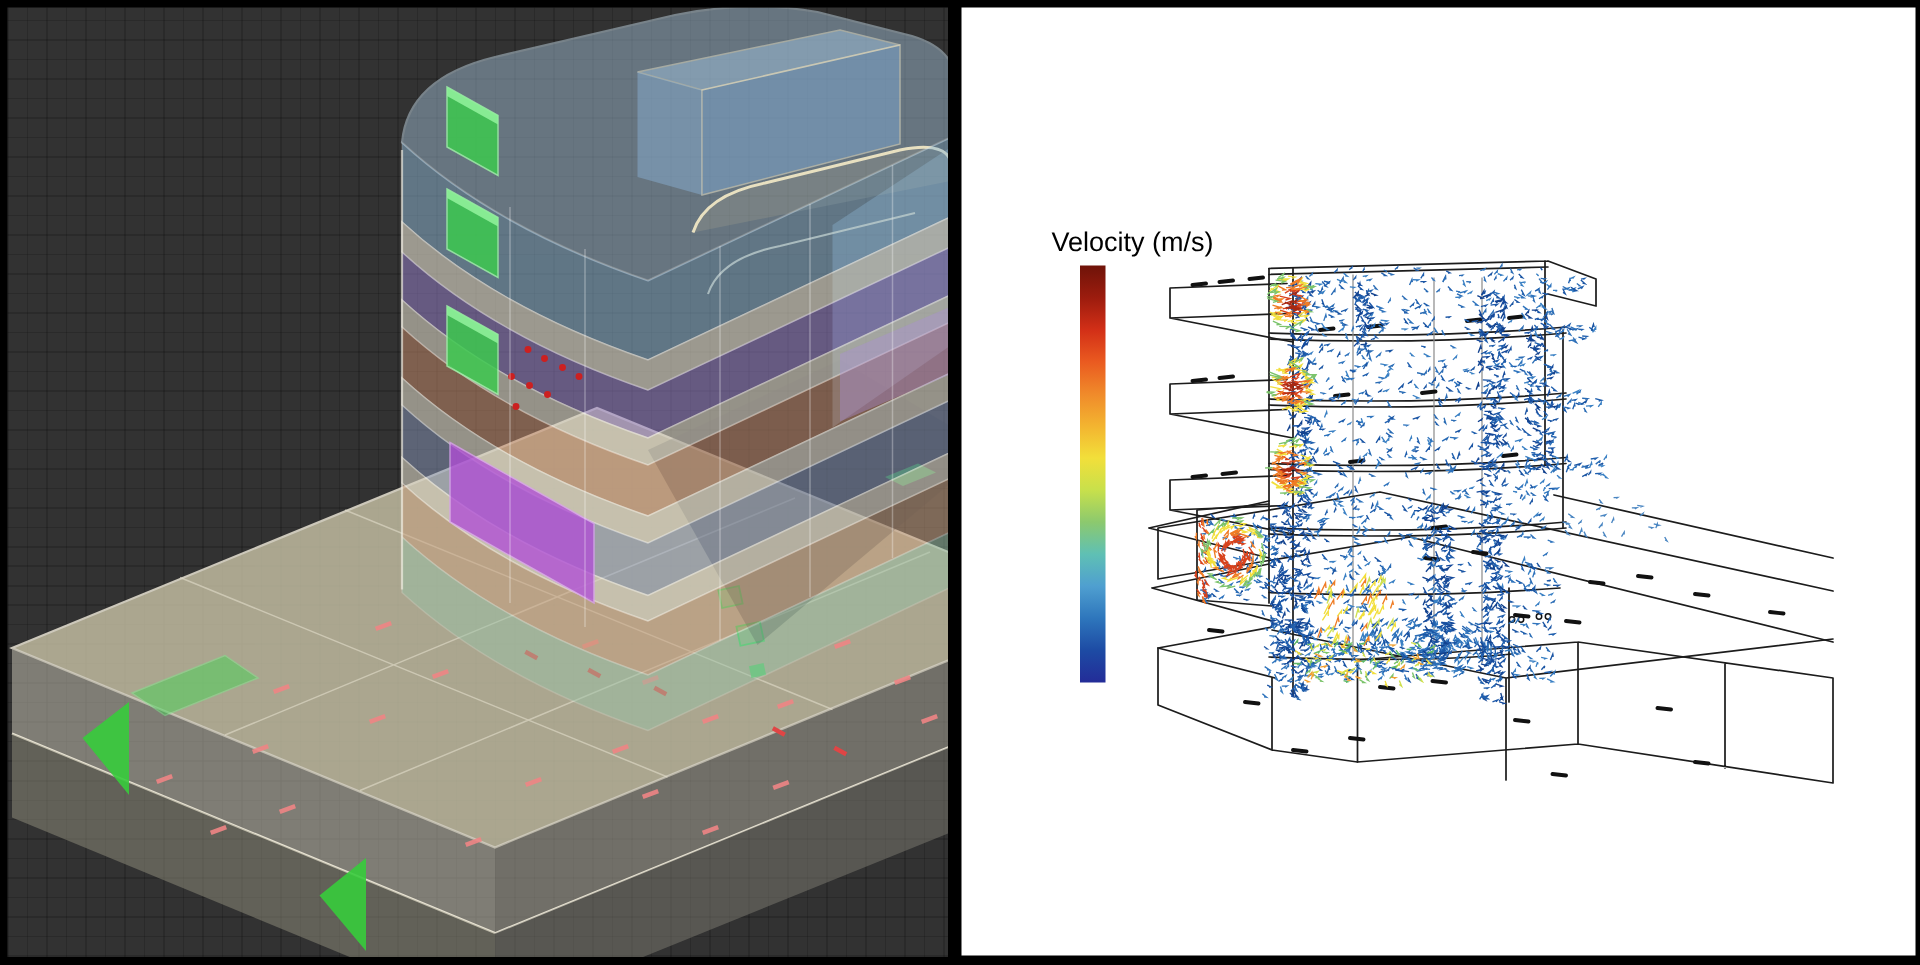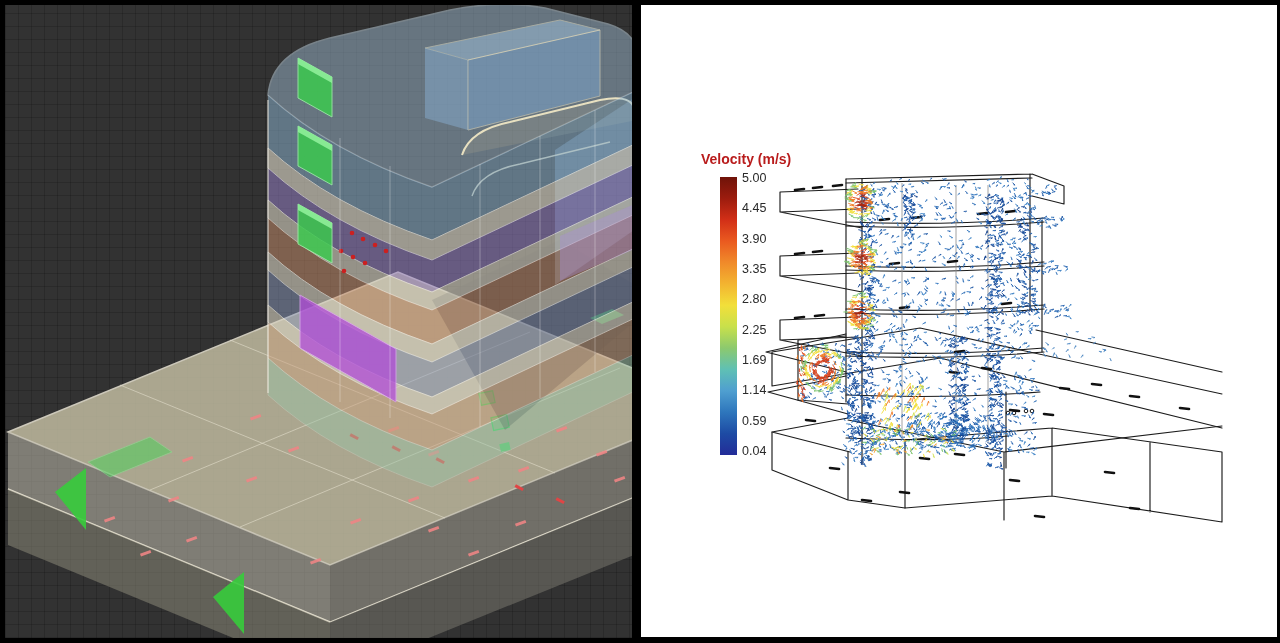--- a/index.html
+++ b/index.html
@@ -8,21 +8,21 @@
   .panel{position:absolute;overflow:hidden;}
   .panel-left{left:5px;top:5px;width:627px;height:633px;background-color:#323232;
     background-image:
       repeating-linear-gradient(0deg, rgba(0,0,0,0.16) 0 1px, transparent 1px 13px),
       repeating-linear-gradient(90deg, rgba(0,0,0,0.16) 0 1px, transparent 1px 13px);}
   .panel-right{left:641px;top:5px;width:636px;height:632px;background:#fff;}
   .divider{position:absolute;left:632px;top:0;width:9px;height:643px;background:#000;}
   .panel svg{position:absolute;left:0;top:0;}
   
   .legend{position:absolute;left:0;top:0;width:200px;height:340px;pointer-events:none;}
-  .legend-title{position:absolute;left:60px;top:146px;font-size:14px;color:#b91c1c;font-weight:bold;}
+  .legend-title{position:absolute;left:60px;top:146px;font-size:18px;color:#000000;}
   .colorbar{position:absolute;left:79px;top:172px;width:17px;height:278px;}
   .ticks{position:absolute;left:101px;top:167px;height:285px;display:flex;
          flex-direction:column;justify-content:space-between;}
   .tick{font-size:12.5px;color:#2a2a2a;line-height:12px;}
   
   .wf{stroke:#1c1c1c;stroke-width:1.15;fill:none;stroke-linecap:round;}
   .wfg{stroke:#8a8a8a;stroke-width:0.8;fill:none;}
   .dash{stroke:#111;stroke-width:2.6;fill:none;stroke-linecap:round;}
 </style>
 </head>
@@ -137,32 +137,20 @@
       </g>
     </svg>
   </div>
 
   <div class="divider"></div>
 
   <div class="panel panel-right">
     <div class="legend">
       <div class="legend-title">Velocity (m/s)</div>
       <div id="colorbar" class="colorbar" style="background: linear-gradient(rgb(111, 19, 9), rgb(156, 28, 14), rgb(210, 47, 23), rgb(234, 90, 32), rgb(240, 138, 42), rgb(243, 180, 48), rgb(242, 223, 58), rgb(200, 224, 75), rgb(140, 201, 110), rgb(95, 192, 180), rgb(79, 159, 208), rgb(46, 118, 188), rgb(29, 75, 164), rgb(35, 44, 152));"></div>
-      <div class="ticks">
-        <span class="tick">5.00</span>
-        <span class="tick">4.45</span>
-        <span class="tick">3.90</span>
-        <span class="tick">3.35</span>
-        <span class="tick">2.80</span>
-        <span class="tick">2.25</span>
-        <span class="tick">1.69</span>
-        <span class="tick">1.14</span>
-        <span class="tick">0.59</span>
-        <span class="tick">0.04</span>
-      </div>
     </div>
 
     <svg id="cfd-svg" width="636" height="632" viewBox="641 5 636 632">
 
       <g>
         <path class="wf" d="M846,179 L1032,174 M846,183 L1032,178 M1032,174 L1064,186 M1064,186 V204 M1064,204 L1032,196"></path>
         <path class="wf" d="M846,222 Q950,226 1044,218 M846,226 Q950,230 1044,222
                            M846,266 Q950,270 1044,262 M846,270 Q950,274 1044,266
                            M846,309 Q950,313 1044,305 M846,313 Q950,317 1044,309
                            M846,352 Q950,356 1044,348 M846,356 Q950,360 1044,352

